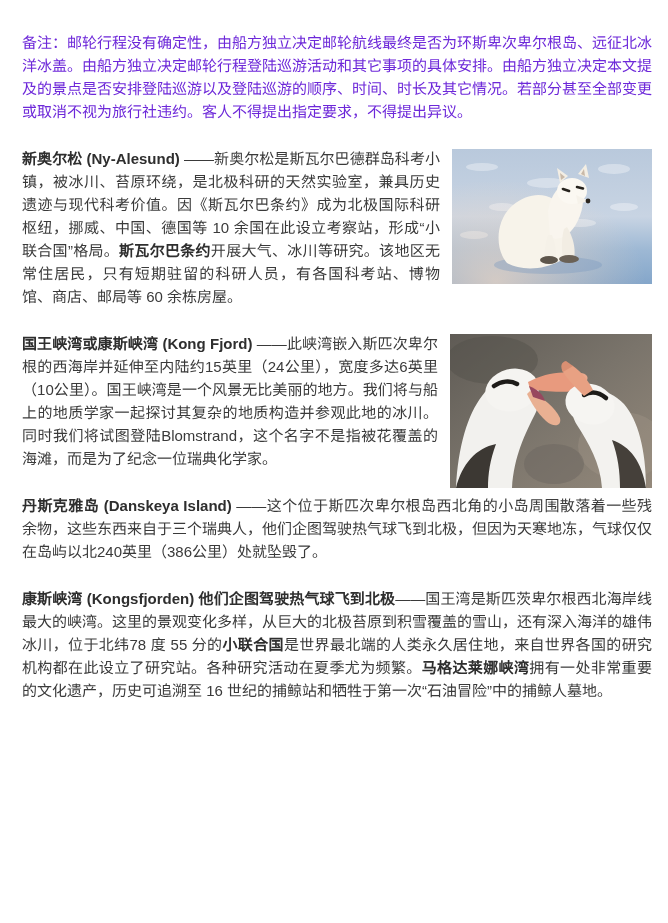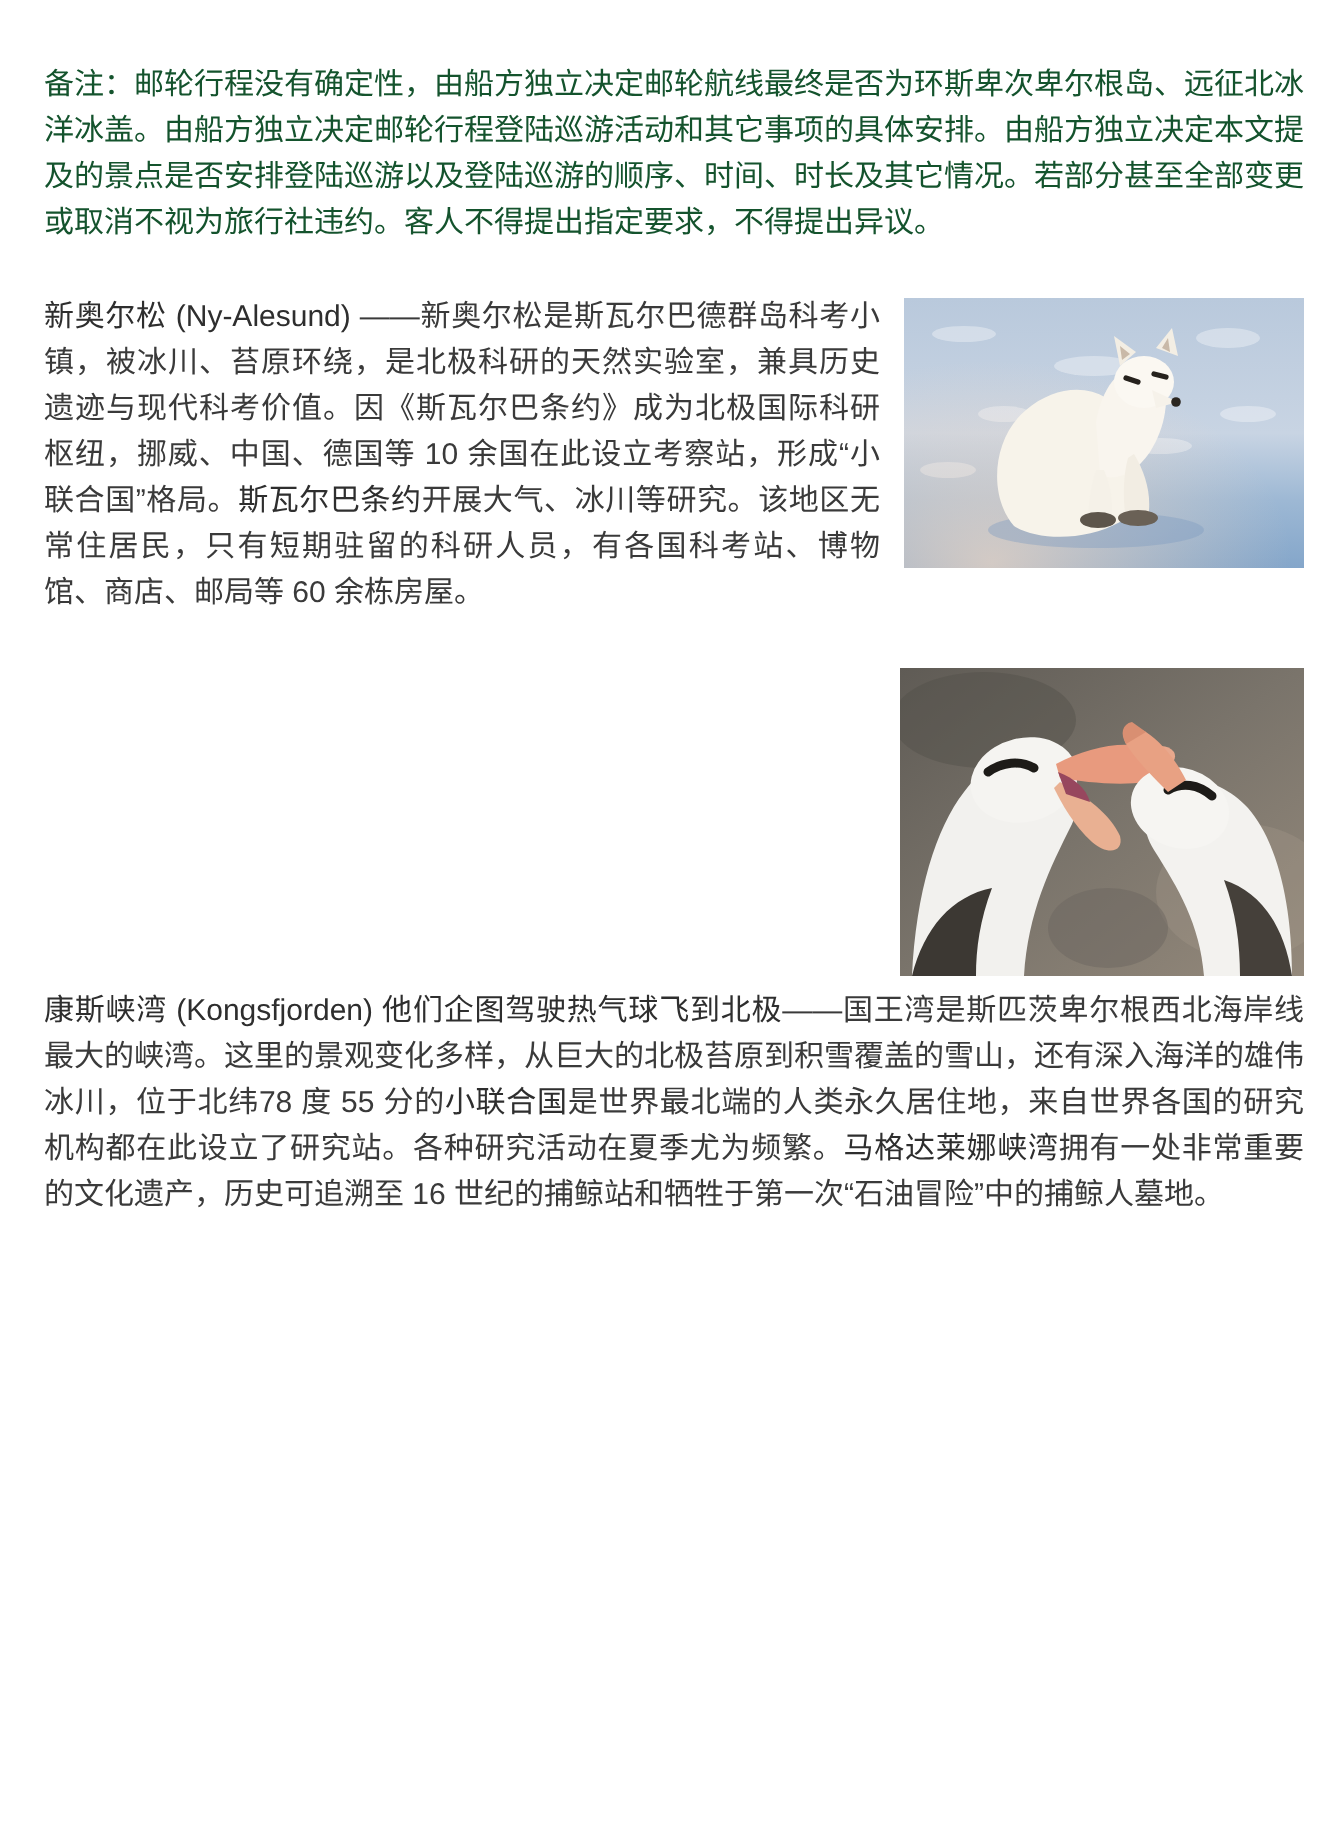--- a/index.html
+++ b/index.html
@@ -16,22 +16,22 @@
     padding: 31px 16px 10px 22px;
   }
   p.para {
     margin: 0 0 24px 0;
     font-size: 15px;
     line-height: 23px;
     color: #3a3a3a;
     text-align: justify;
     clear: both;
   }
-  p.para .b { font-weight: normal; color: #2e2e2e; }
-  p.notice { color: #14532d; }
+  p.para .b { font-weight: bold; color: #2e2e2e; }
+  p.notice { color: #6d28d9; }
   .photo {
     float: right;
     margin: 2px 0 6px 12px;
     display: block;
     overflow: hidden;
   }
   .photo-fox  { width: 200px; height: 135px; }
   .photo-birds{ width: 202px; height: 154px; }
   .photo svg { display: block; width: 100%; height: 100%; }
 </style>
@@ -114,20 +114,24 @@
         <path d="M79 52 C87 55 93 60 95 67 L83 63 Z" fill="#97475e"></path>
         <path d="M6 154 C12 130 26 114 46 110 C40 126 38 140 38 154 Z" fill="#3c3833"></path>
         <path d="M196 154 C196 116 188 86 174 70 C163 58 146 52 133 58 C121 64 119 78 127 91 C139 110 150 128 152 154 Z" fill="#f3f2ef"></path>
         <ellipse cx="140" cy="70" rx="25" ry="20" fill="#f6f5f2" transform="rotate(18 140 70)"></ellipse>
         <path d="M156 64 C149 58 141 57 134 61" stroke="#1d1b18" stroke-width="4.5" fill="none" stroke-linecap="round"></path>
         <path d="M134 62 C126 54 118 46 113 38 C110 32 116 28 123 32 C132 38 139 48 143 56 Z" fill="#e8a183"></path>
         <path d="M113 38 C110 33 111 28 116 27 L123 32 Z" fill="#d98f72"></path>
         <path d="M196 154 C192 128 180 112 162 106 C168 122 170 138 170 154 Z" fill="#45403a"></path>
       </svg>
     </span>
+    <span><span class="b">国王峡湾或康斯峡湾 (Kong Fjord) </span><span>——此峡湾嵌入斯匹次卑尔根的西海岸并延伸至内陆约15英里（24公里），宽度多达6英里（10公里）。国王峡湾是一个风景无比美丽的地方。我们将与船上的地质学家一起探讨其复杂的地质构造并参观此地的冰川。同时我们将试图登陆Blomstrand，这个名字不是指被花覆盖的海滩，而是为了纪念一位瑞典化学家。</span></span>
   </p>
 
+  <p class="para">
+    <span><span class="b">丹斯克雅岛 (Danskeya Island) </span><span>——这个位于斯匹次卑尔根岛西北角的小岛周围散落着一些残余物，这些东西来自于三个瑞典人，他们企图驾驶热气球飞到北极，但因为天寒地冻，气球仅仅在岛屿以北240英里（386公里）处就坠毁了。</span></span>
+  </p>
 
   <p class="para">
     <span><span class="b">康斯峡湾 (Kongsfjorden) 他们企图驾驶热气球飞到北极</span><span>——国王湾是斯匹茨卑尔根西北海岸线最大的峡湾。这里的景观变化多样，从巨大的北极苔原到积雪覆盖的雪山，还有深入海洋的雄伟冰川，位于北纬78 度 55 分的</span><span class="b">小联合国</span><span>是世界最北端的人类永久居住地，来自世界各国的研究机构都在此设立了研究站。各种研究活动在夏季尤为频繁。</span><span class="b">马格达莱娜峡湾</span><span>拥有一处非常重要的文化遗产，历史可追溯至 16 世纪的捕鲸站和牺牲于第一次“石油冒险”中的捕鲸人墓地。</span></span>
   </p>
 
 </div>
 
 </body></html>

